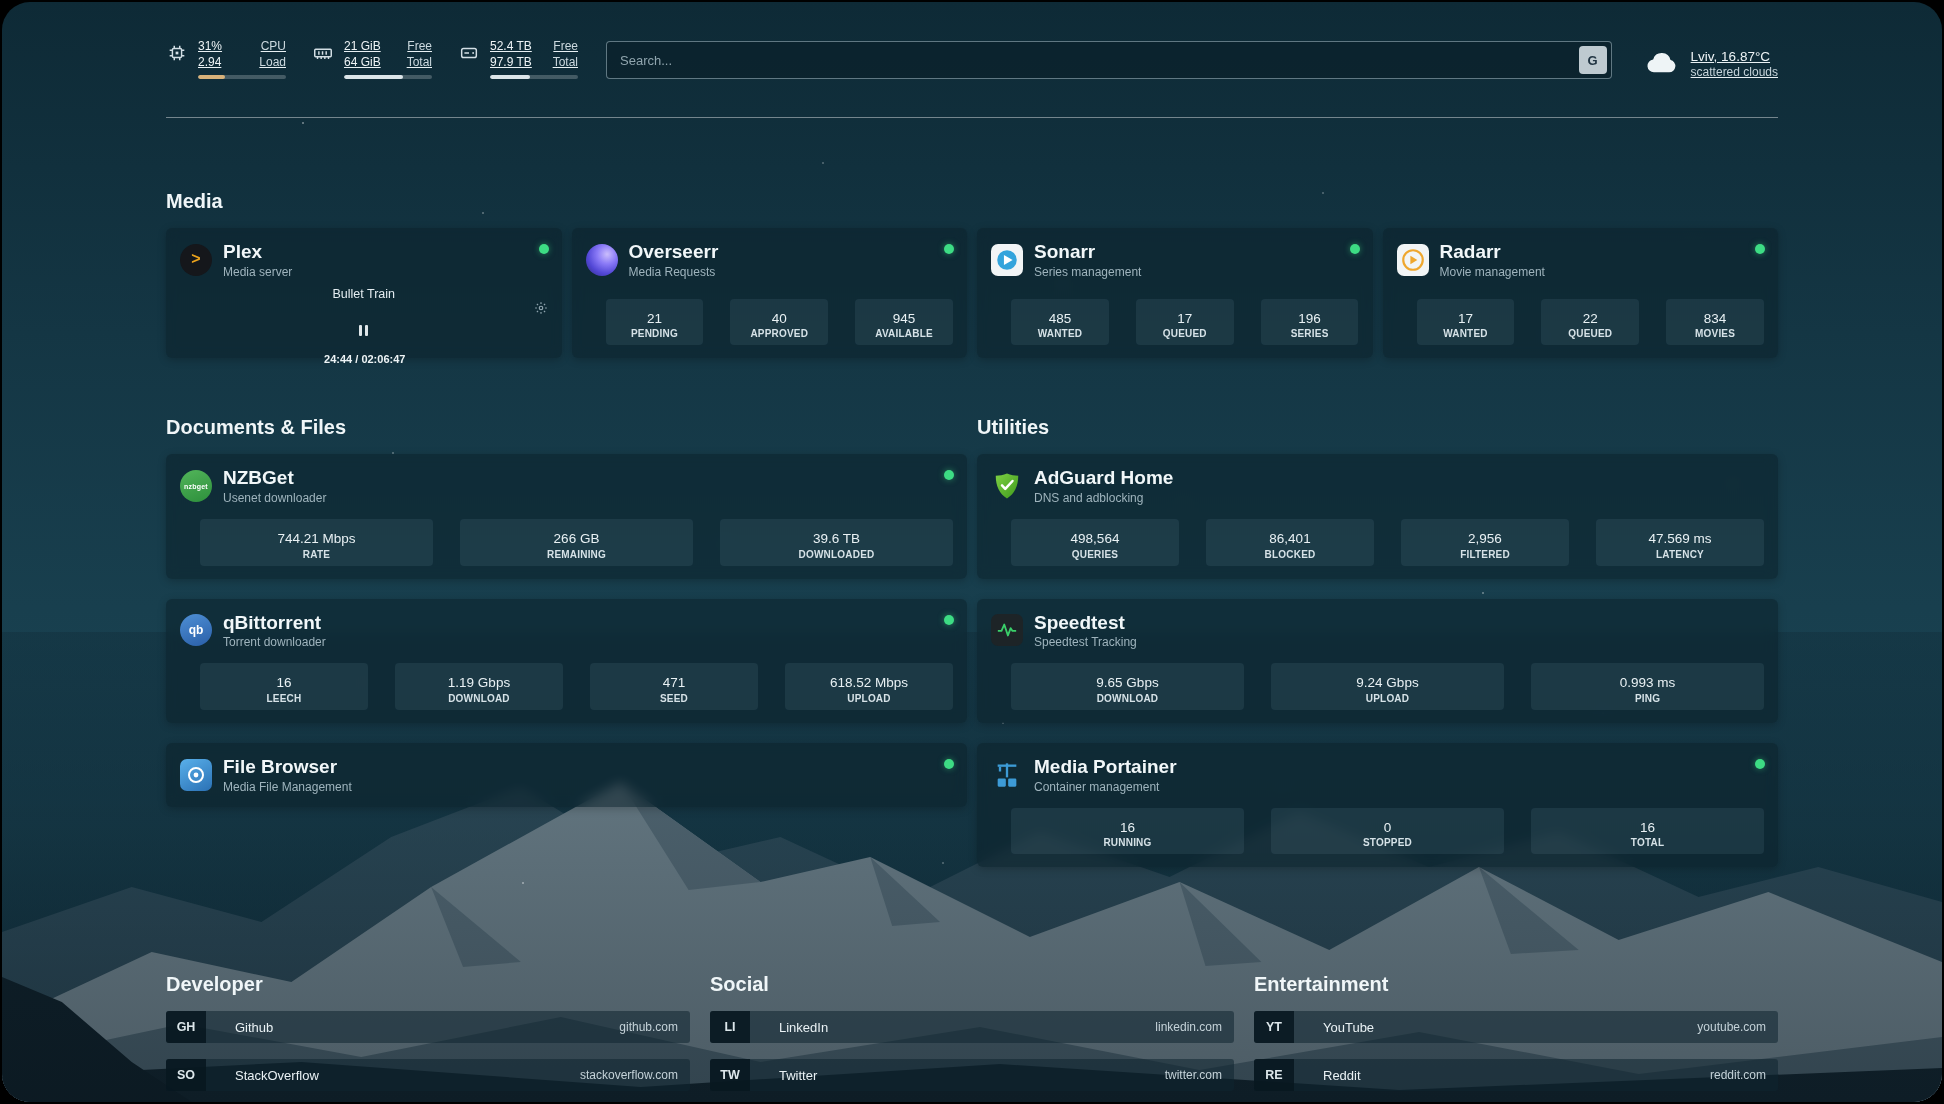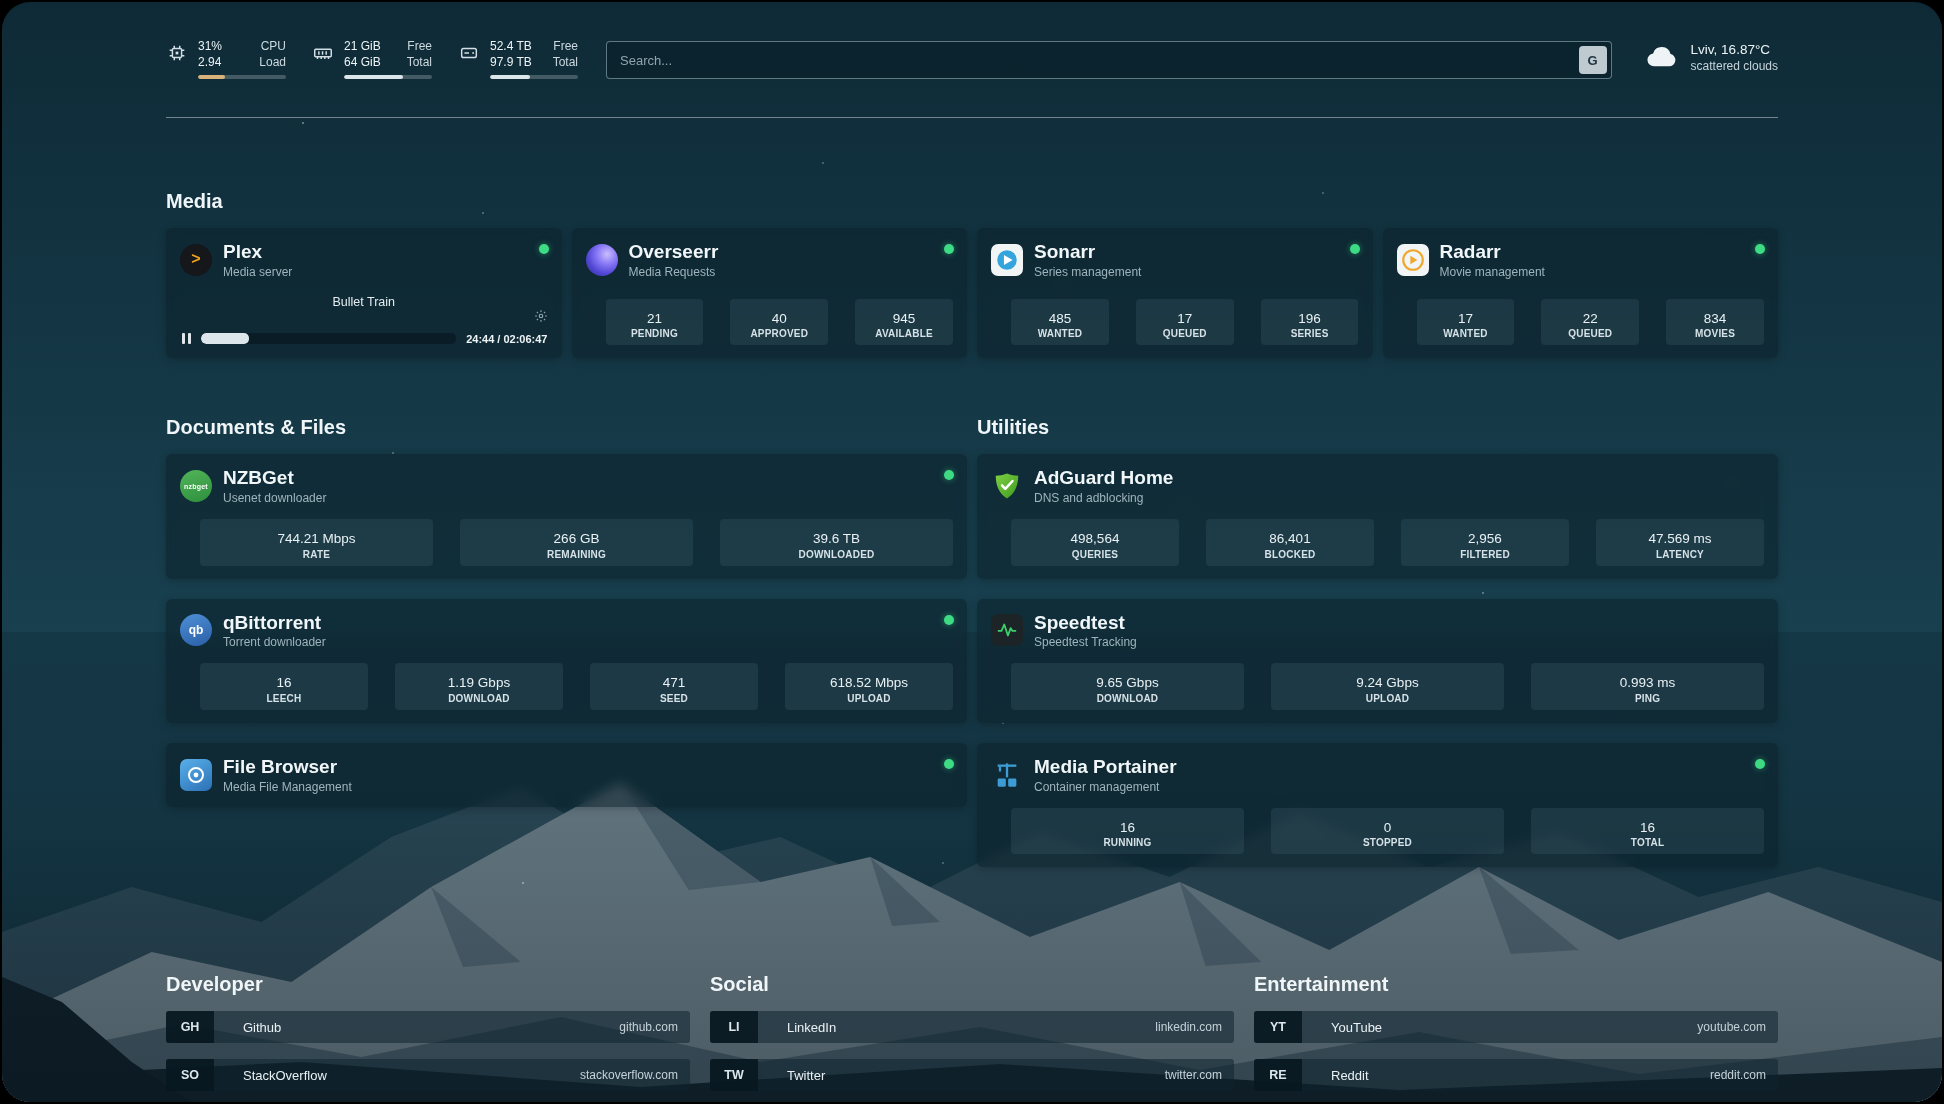--- a/index.html
+++ b/index.html
@@ -20,21 +20,21 @@
       420px 420px rgba(255,255,255,.4), 880px 380px rgba(255,255,255,.3),
       1180px 470px rgba(255,255,255,.4), 60px 560px rgba(255,255,255,.35),
       340px 640px rgba(255,255,255,.4), 700px 600px rgba(255,255,255,.3),
       980px 660px rgba(255,255,255,.35), 1300px 590px rgba(255,255,255,.3),
       1430px 360px rgba(255,255,255,.35), 1390px 120px rgba(255,255,255,.3),
       220px 760px rgba(255,255,255,.45), 640px 740px rgba(255,255,255,.3); }
 
   .content { position:relative; width:1612px; margin:0 auto; color:#e9f1f4; }
 
   
-  .topbar { display:flex; align-items:flex-start; margin-top:37px; }
+  .topbar { display:flex; align-items:flex-end; margin-top:37px;text-decoration:underline; }
   .resources { display:flex; gap:26px; }
   .res-item { display:flex; gap:10px; align-items:flex-start; }
   .res-icon { color:#d3dfe5; margin-top:3px; }
   .res-rows { min-width:88px; }
   .res-row { display:flex; justify-content:space-between; gap:12px; font-size:12px; line-height:1.3; color:#eef4f6; }
   .res-row .lbl { color:#ccd9df; }
   .res-bar { margin-top:5px; height:4px; border-radius:2px; background:rgba(255,255,255,.22); overflow:hidden; }
   .res-fill { height:100%; border-radius:2px; background:#dce5e9; }
   .res-fill.warm { background:#d8b27a; }
 
@@ -71,35 +71,35 @@
   .media-card .stats { margin-top:auto; }
   .stat { flex:1; background:rgba(145,185,202,.10); border-radius:4px; text-align:center; padding:11px 2px 6px;margin-left:20px; }
   .stat-val { font-size:13.5px; color:#e9f1f4; line-height:1.3; }
   .stat-lbl { font-size:10px; font-weight:700; color:#d6e2e7; letter-spacing:.2px; margin-top:1px; }
 
   
   .np { margin-top:auto; }
   .np-row1 { display:flex; align-items:center; margin-top:8px;flex-direction:column; }
   .np-title { font-size:12.5px; color:#e4edf1; }
   .np-gear { margin-left:auto; color:#93a8b2; cursor:pointer; display:flex; }
-  .np-row2 { display:flex; align-items:center; gap:8px; margin-top:9px; }
+  .np-row2 { display:flex; align-items:center; gap:8px; margin-top:9px;flex-direction:column; }
   .np-pause { display:flex; gap:3px; cursor:pointer; padding:1px 2px; }
   .np-pause i { display:block; width:3px; height:11px; background:#dfe7ea; border-radius:1px; }
   .np-track { flex:1; height:11px; border-radius:5px; background:rgba(7,22,30,.65); overflow:hidden; cursor:pointer; }
   .np-fill { display:block; height:100%; background:#dde6ea; border-radius:5px; }
   .np-time { font-size:11px; font-weight:600; color:#eef4f6; margin-left:2px; white-space:nowrap; }
 
   .twocol { display:grid; grid-template-columns:1fr 1fr; gap:10px; margin-top:30px; }
   .col-stack .card { margin-bottom:20px; }
 
   
   .bookmarks { display:grid; grid-template-columns:repeat(3,1fr); gap:20px; margin-top:58px; }
   .bm-row { display:flex; align-items:center; height:32px; background:rgba(14,36,47,.55); border-radius:3px;
     margin-bottom:16px; overflow:hidden; cursor:pointer; }
-  .bm-abbr { width:48px; align-self:stretch; display:flex; align-items:center; justify-content:center;
+  .bm-abbr { width:40px; align-self:stretch; display:flex; align-items:center; justify-content:center;
     background:rgba(7,22,30,.85); font-size:12.5px; font-weight:600; color:#dde7eb; flex:none; }
   .bm-name { margin-left:29px; font-size:13px; color:#e9f1f4; }
   .bm-url { margin-left:auto; margin-right:12px; font-size:12px; color:#c4d2d8; }
 
   
   .svc-icon.plex { background:#15171b; border-radius:50%; }
   .svc-icon.plex .ch { color:#eba21c; font-weight:700; font-size:16px; line-height:1; transform:translateY(-1px); }
   .svc-icon.overseerr { border-radius:50%;
     background:radial-gradient(circle at 66% 32%, #cabdfc 0%, #8b7bf7 32%, #5247d6 64%, #2e2a7a 100%); }
   .svc-icon.sonarr, .svc-icon.radarr { background:#f2f5f6; border-radius:7px; }

